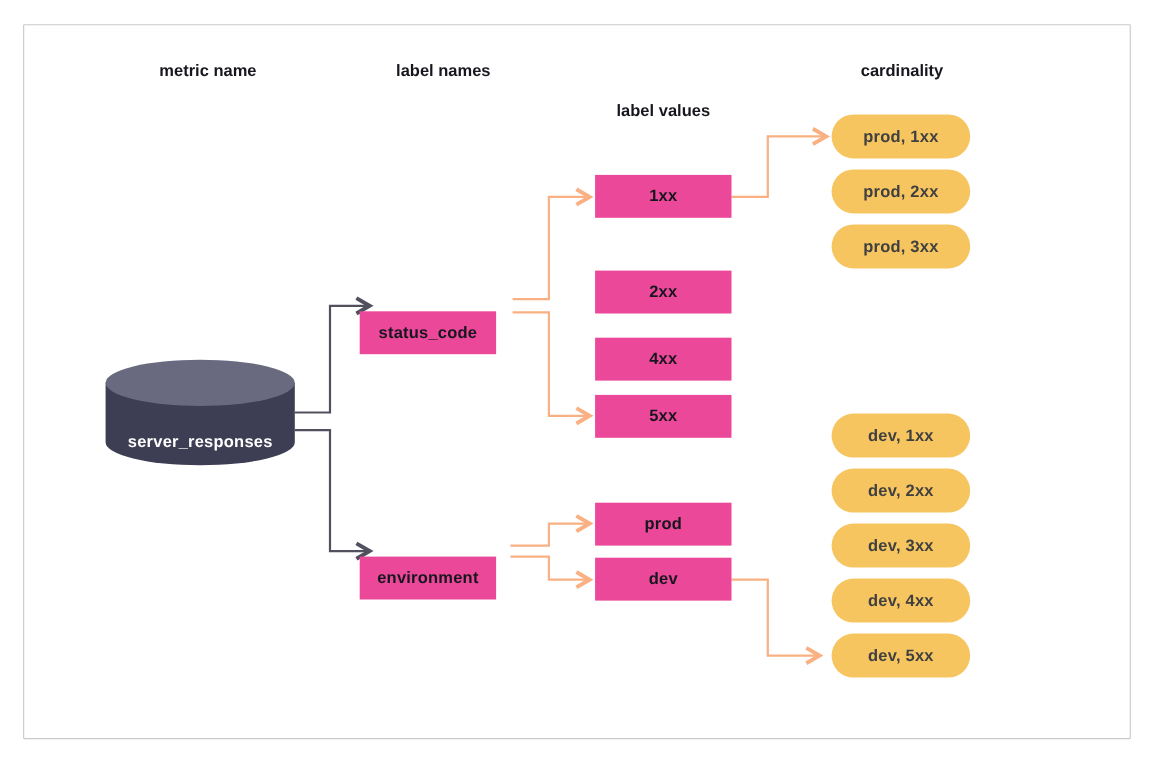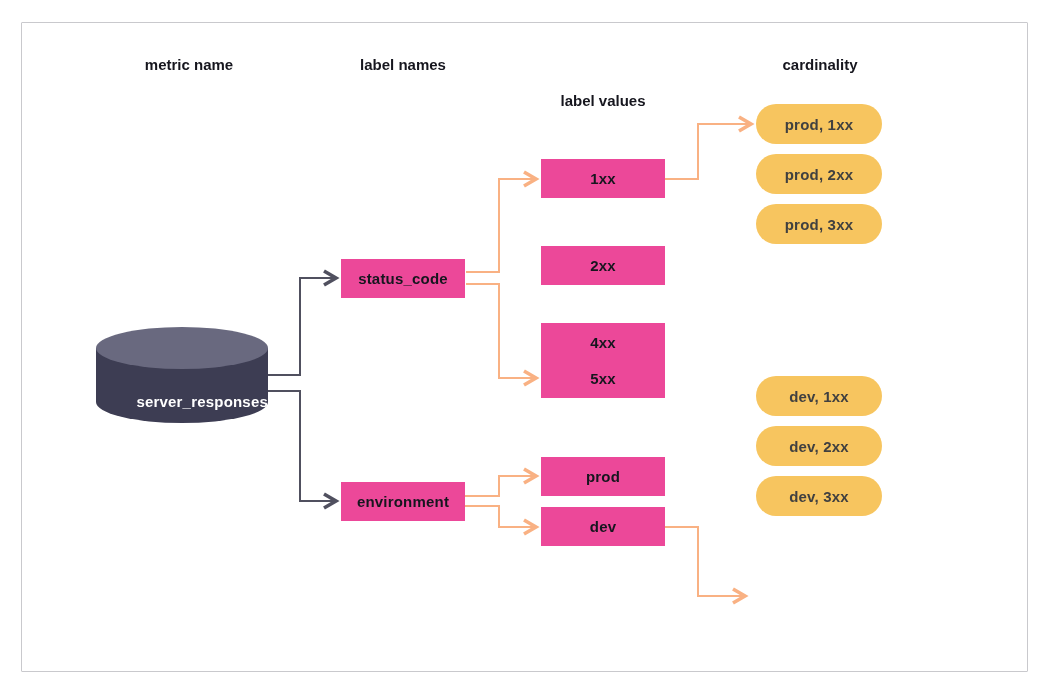--- a/index.html
+++ b/index.html
@@ -46,43 +46,43 @@
     position: absolute; left: 0; top: 21px; width: 172px; height: 75px;
     background: #3d3d53;
     border-radius: 0 0 50% 50% / 0 0 21px 21px;
   }
   .cyl-top {
     position: absolute; left: 0; top: 0; width: 172px; height: 42px;
     background: #69697f; border-radius: 50%;
   }
   .cyl-label {
     position: absolute; left: 0; bottom: 13px; width: 100%;
-    text-align: right; color: #ffffff; font-size: 15px; font-weight: 700;
+    text-align: center; color: #ffffff; font-size: 15px; font-weight: 700;
     letter-spacing: 0.2px;
     margin-top: 16px;
   }
 
   .nbox, .vbox {
     position: absolute;
     width: 124px; height: 39px;
     background: #ec4899;
     color: #16161e;
     font-size: 15px; font-weight: 700;
     display: flex; align-items: center; justify-content: center;
     box-sizing: border-box;
     letter-spacing: 0.2px;
   }
-  .nbox { left: 319px; }
+  .nbox { left: 305px; margin-top: 24px; }
   .n0 { top: 236px; }
   .n1 { top: 459px; }
   .vbox { left: 519px; }
   .v0 { top: 136px; }
   .v1 { top: 186px; margin-top: 37px; }
   .v2 { top: 236px; }
-  .v3 { top: 300px; }
+  .v3 { top: 284px; }
   .v4 { top: 336px; text-align: right; }
   .v5 { top: 434px; }
   .v6 { top: 484px; }
 
   .pill {
     position: absolute;
     left: 734px;
     width: 126px; height: 40px;
     background: #f7c55f;
     border-radius: 20px;
@@ -153,15 +153,17 @@
     <div class="vbox v4">5xx</div>
     <div class="vbox v6">dev</div>
     <div class="vbox v5">prod</div>
 
     <div class="pill p0">prod, 1xx</div>
     <div class="pill p1">prod, 2xx</div>
     <div class="pill p2">prod, 3xx</div>
     <div class="pill p5">dev, 1xx</div>
     <div class="pill p6">dev, 2xx</div>
     <div class="pill p7">dev, 3xx</div>
+    <div class="pill p8">dev, 4xx</div>
+    <div class="pill p9">dev, 5xx</div>
 
   </div>
 </div>
 
 </body></html>

